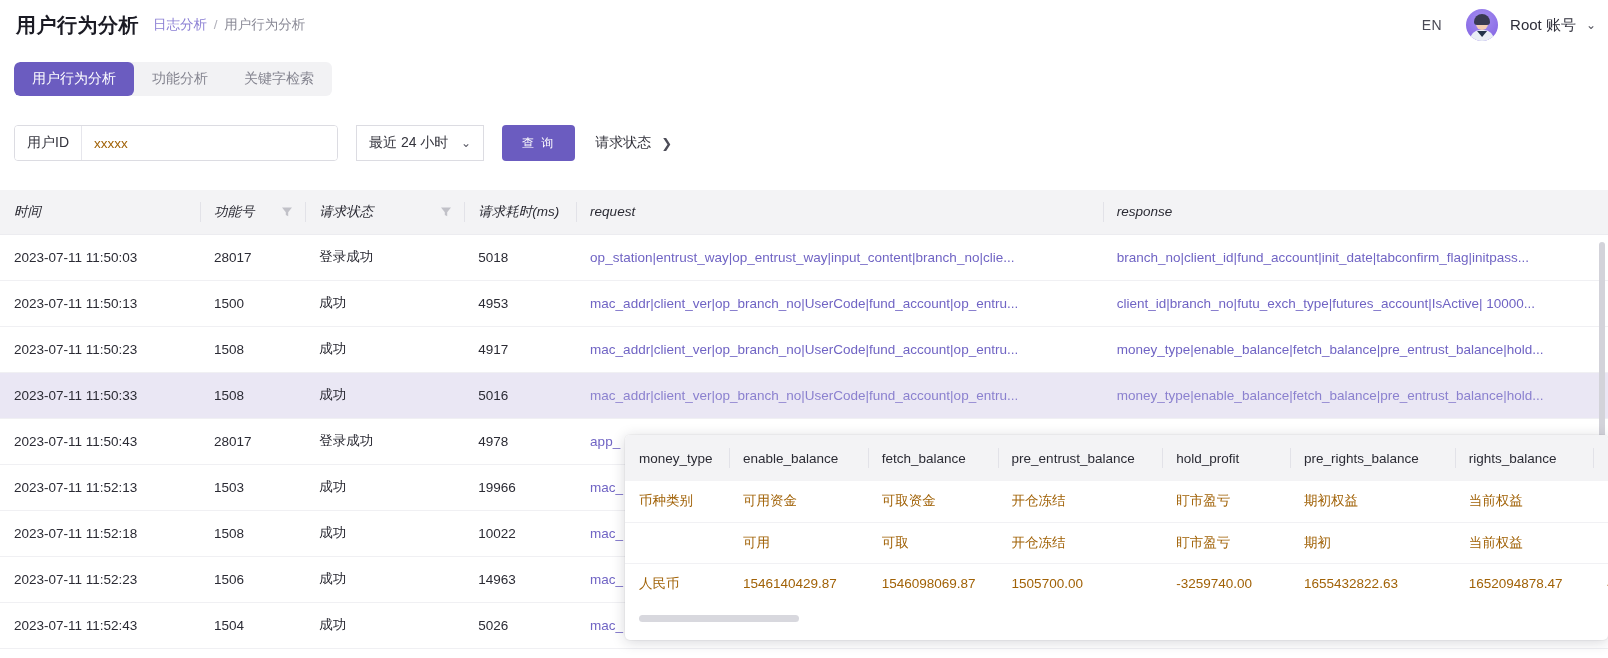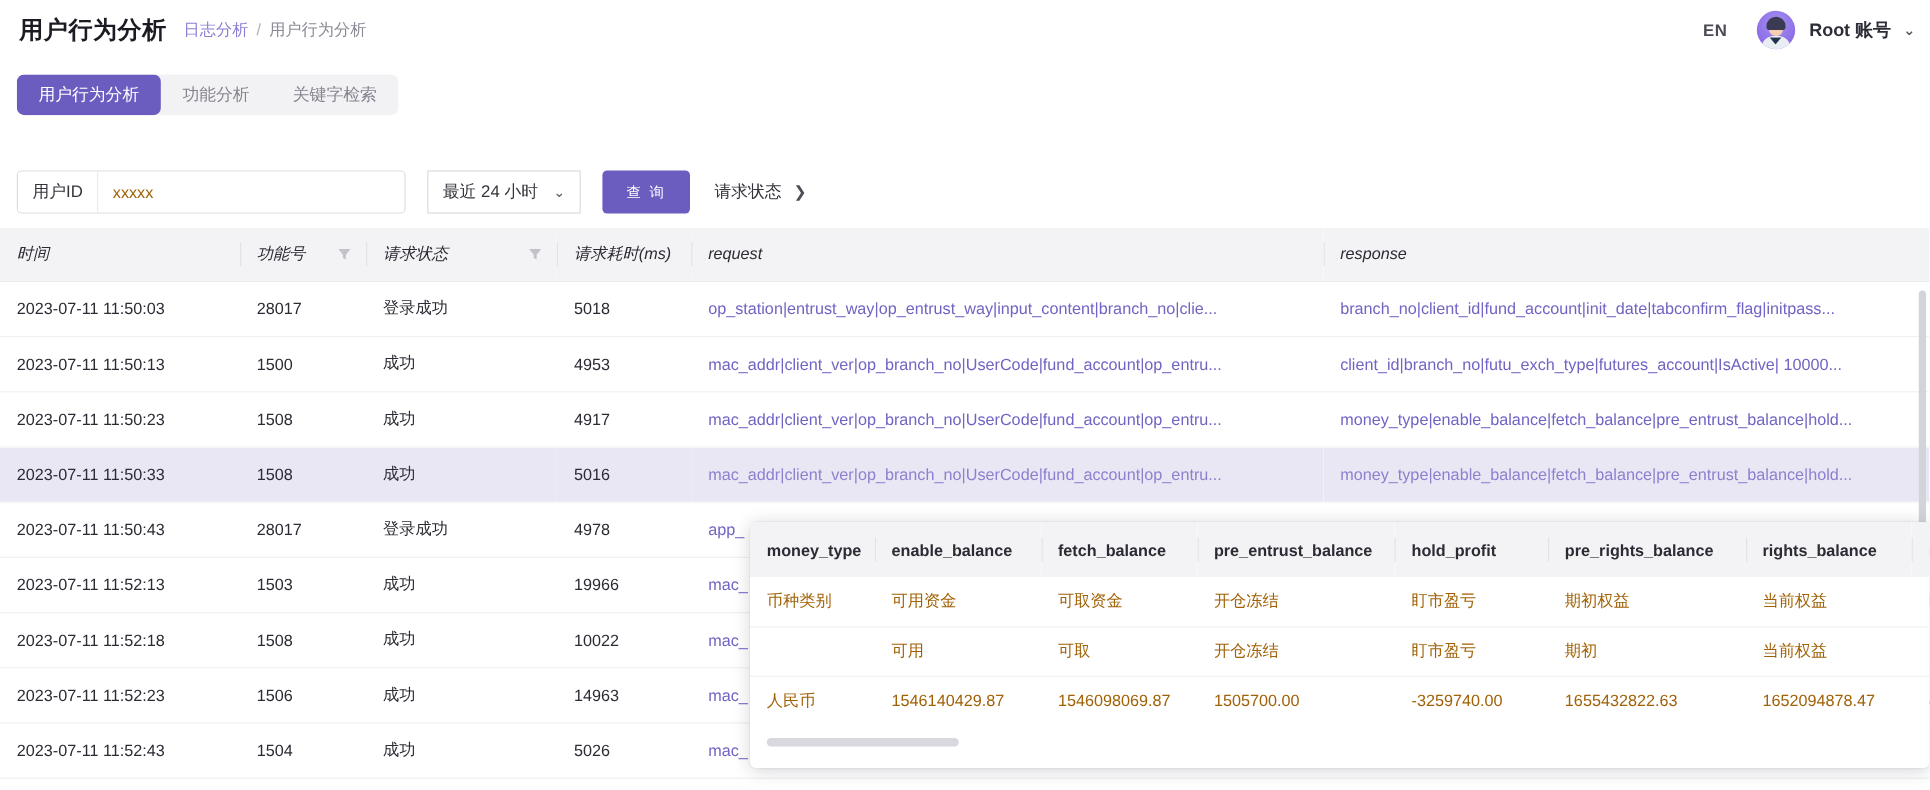--- a/index.html
+++ b/index.html
@@ -24,21 +24,21 @@
   }
   .breadcrumb {
     margin-left: 14px; font-size: 13.5px; color: #8d8d99; white-space: nowrap;
   }
   .breadcrumb .crumb-link { color: #8b7fd4; }
   .breadcrumb .crumb-sep { color: #b0b0ba; margin: 0 3px; }
   .breadcrumb .crumb-cur { color: #8a8a96; }
 
   .topbar-right {
     position: absolute; right: 12px; top: 0; height: 50px;
-    display: flex; align-items: center; gap: 0; font-weight: bold;
+    display: flex; align-items: center; gap: 0;
   }
   .lang-btn {
     font-size: 14px; color: #4a4a55; padding: 4px 8px; cursor: pointer;
     letter-spacing: .5px;
   }
   .avatar {
     width: 32px; height: 32px; border-radius: 50%;
     margin: 0 12px 0 16px;
     background: radial-gradient(circle at 50% 32%, #a58ff0 0%, #8f72e8 60%, #7f63e0 100%);
     position: relative; overflow: hidden; flex: none;
@@ -70,21 +70,21 @@
   }
   .tab {
     height: 34px; padding: 0 18px; display: flex; align-items: center;
     font-size: 14px; color: #84848f; cursor: pointer; white-space: nowrap;
     border-radius: 6px;
   }
   .tab.active { background: #6b5cc0; color: #fff; font-weight: normal; }
 
   
   .filterbar {
-    position: absolute; top: 142px; left: 14px;
+    position: absolute; top: 125px; left: 14px;
     display: flex; align-items: center; gap: 0;
   }
   .input-group {
     display: flex; align-items: stretch; height: 36px;
     border: 1px solid #dcdce2; border-radius: 4px; overflow: hidden; background:#fff;
     width: 324px;
   }
   .input-group .ig-label {
     display: flex; align-items: center; padding: 0 12px;
     font-size: 14px; color: #33333c; background: #fff;
@@ -164,21 +164,21 @@
     overflow: hidden;
   }
   .popup-arrow {
     position: absolute; left: 1548px; top: 424px;
     width: 22px; height: 12px; background: #fff;
     clip-path: polygon(50% 0, 100% 100%, 0 100%);
     filter: drop-shadow(0 -2px 2px rgba(30,30,50,.06));
   }
   .ptbl { border-collapse: collapse; table-layout: fixed; width: 1120px; }
   .ptbl th {
-    background: #f3f3f5; height: 46px; text-align: left; font-weight: bold;
+    background: #f3f3f5; height: 46px; text-align: left; font-weight: normal;
     font-size: 13.5px; color: #2b2b34; padding: 0 0 0 14px;
     position: relative; white-space: nowrap;
   }
   .ptbl th.sep::before {
     content: ""; position: absolute; left: 0; top: 13px; bottom: 13px;
     width: 1px; background: #e2e2e8;
   }
   .ptbl td {
     height: 41px; font-size: 13.5px; color: #a16207; padding: 0 0 0 14px;
     border-bottom: 1px solid #f1f1f4; white-space: nowrap;

